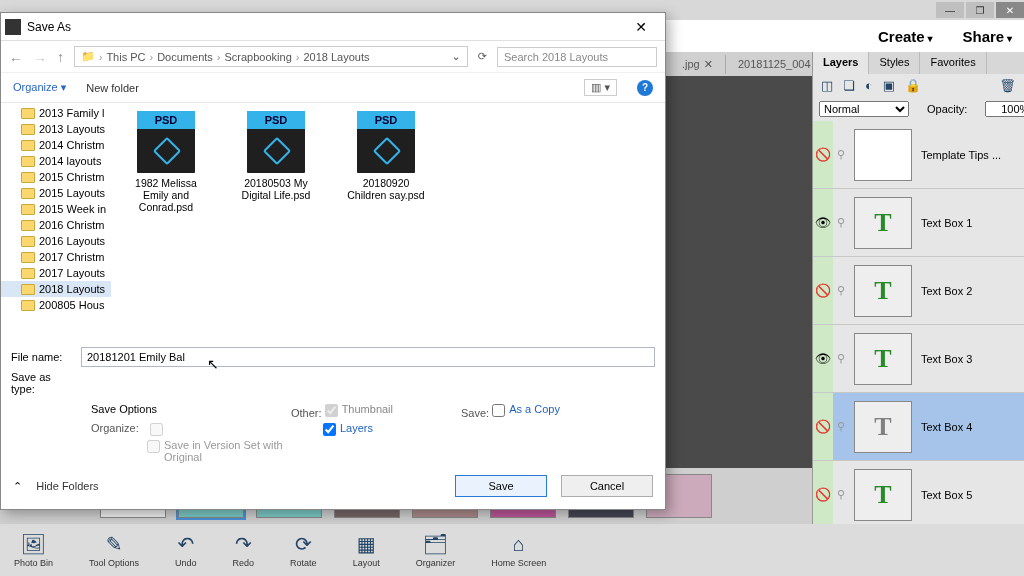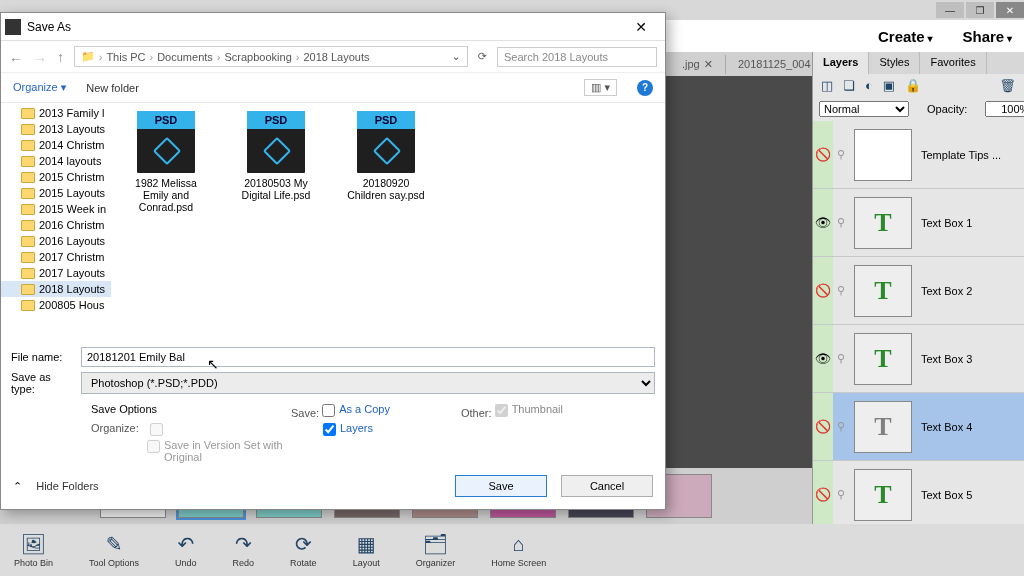--- a/index.html
+++ b/index.html
@@ -343,34 +343,33 @@
             <div class="gear"></div>
           </div>
           <div>20180920 Children say.psd</div>
         </div>
       </div>
   </div>
   <div class="dlg-fields">
     <label>File name:</label>
     <input value="20181201 Emily Bal" style="">
     <label>Save as type:</label>
-    <select><option>Photoshop (*.PSD;*.PDD)</option></select>
   </div>
   <div class="dlg-options">
     <div class="hdr">Save Options</div>
+    <div><span class="lbl">Other:</span>
+      <span class="chk" style="display:inline-flex">
+          <input type="checkbox" checked="" disabled="" style="">
+          <span style="color:#888">Thumbnail</span>
+        </span>
+    </div>
     <div><span class="lbl">Save:</span>
       <span class="chk" style="display:inline-flex">
           <input type="checkbox" style="">
           <span class="link-blue">As a Copy</span>
-        </span>
-    </div>
-    <div><span class="lbl">Other:</span>
-      <span class="chk" style="display:inline-flex">
-          <input type="checkbox" checked="" disabled="" style="">
-          <span style="color:#888">Thumbnail</span>
         </span>
     </div>
 
     <div class="chk"><span class="lbl">Organize:</span>&nbsp;<input type="checkbox" disabled="" style=""></div>
     <div class="chk" style="padding-left:32px">
         <input type="checkbox" checked="" style="">
         <span class="link-blue">Layers</span>
       </div>
     <div></div>
 

